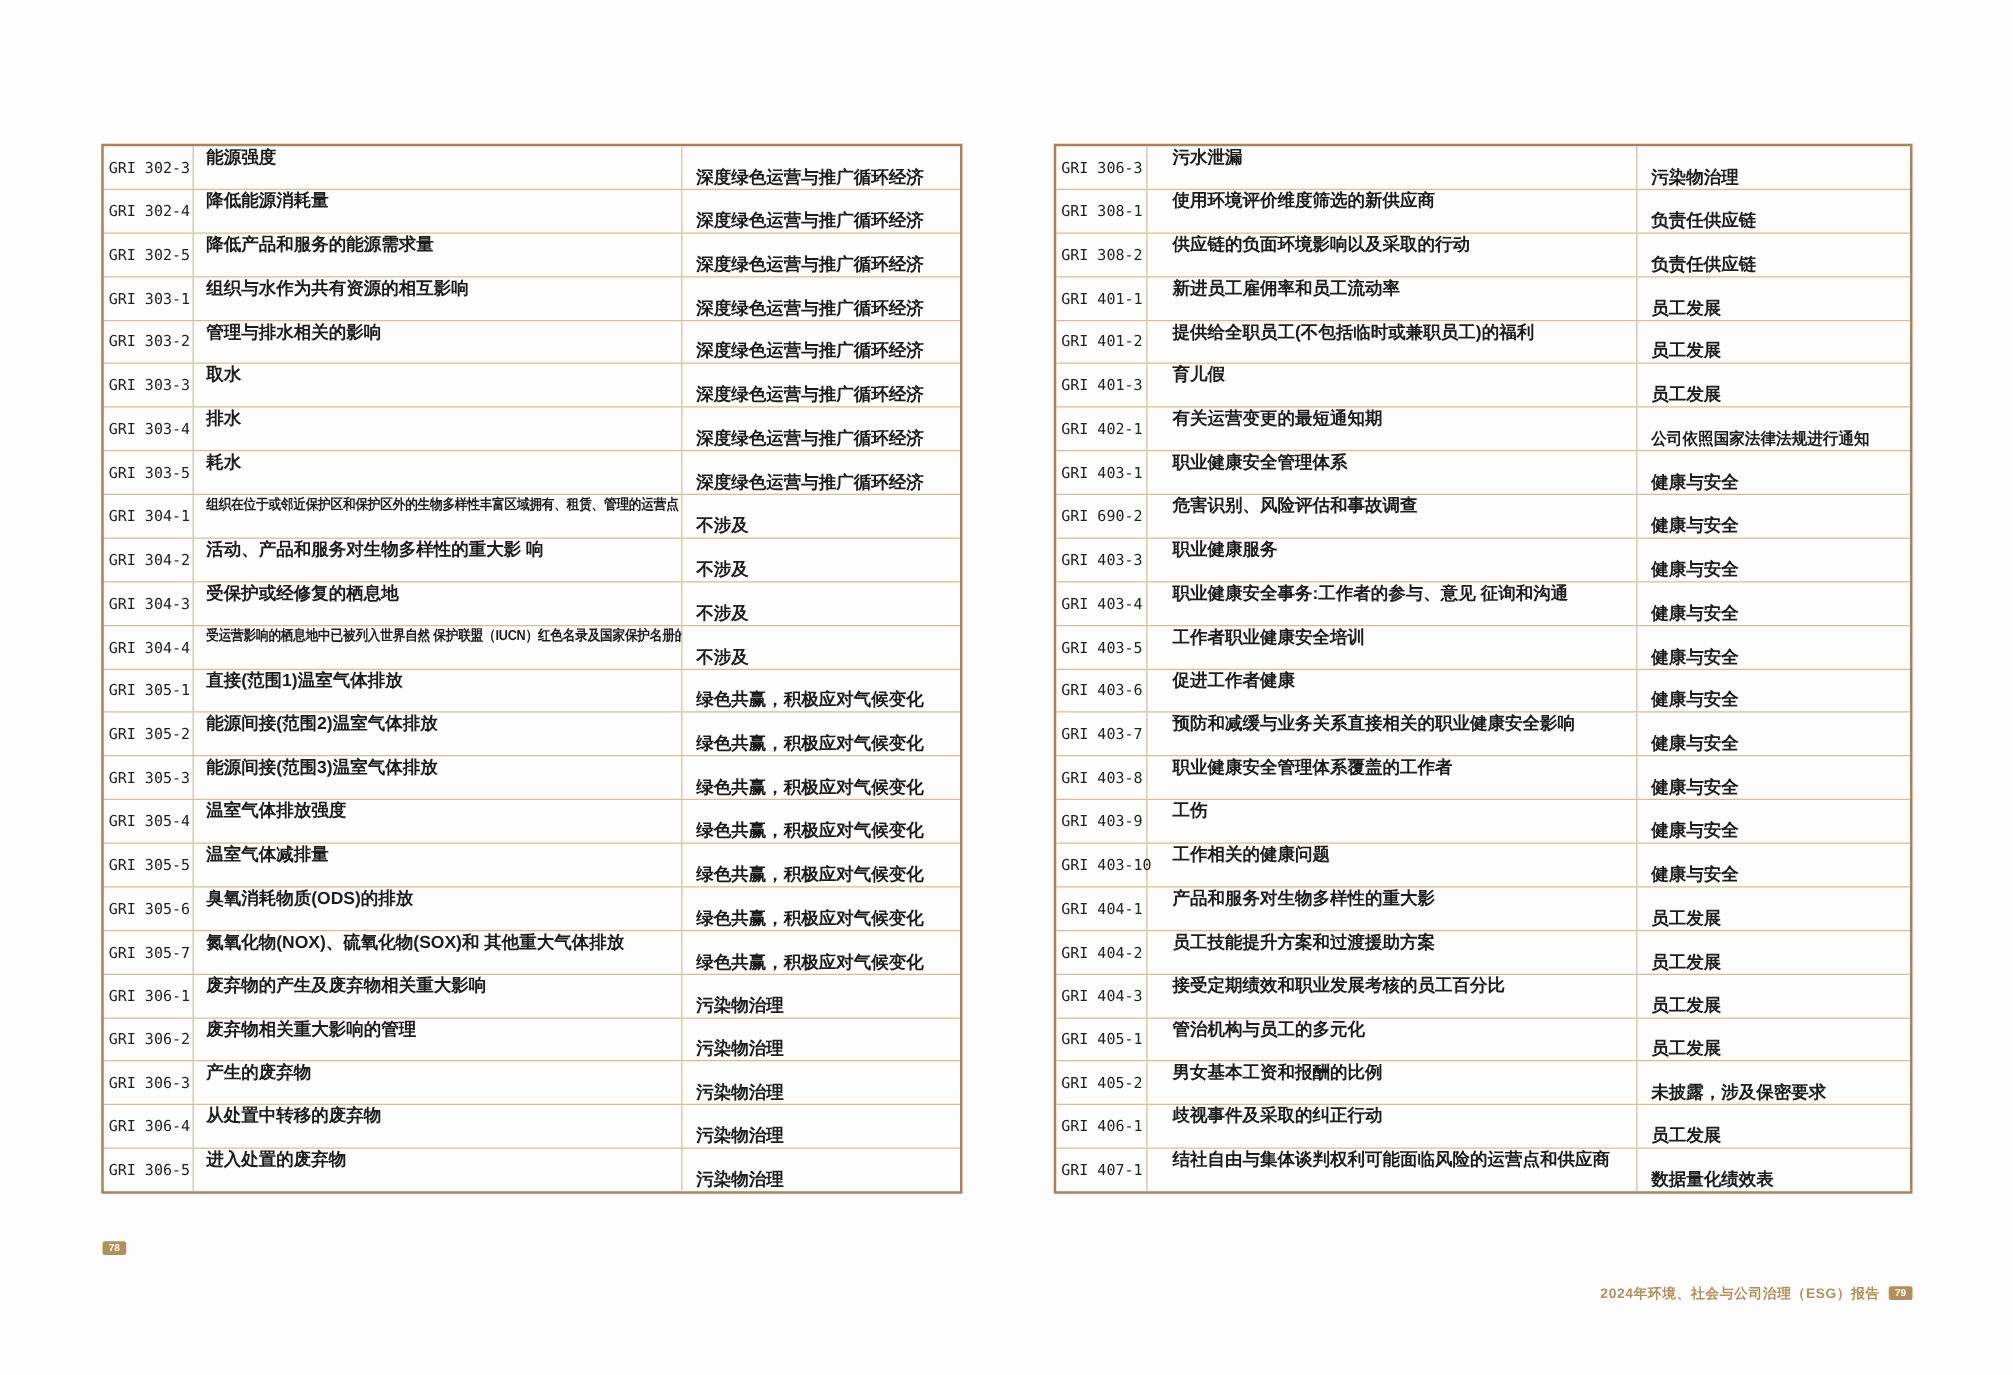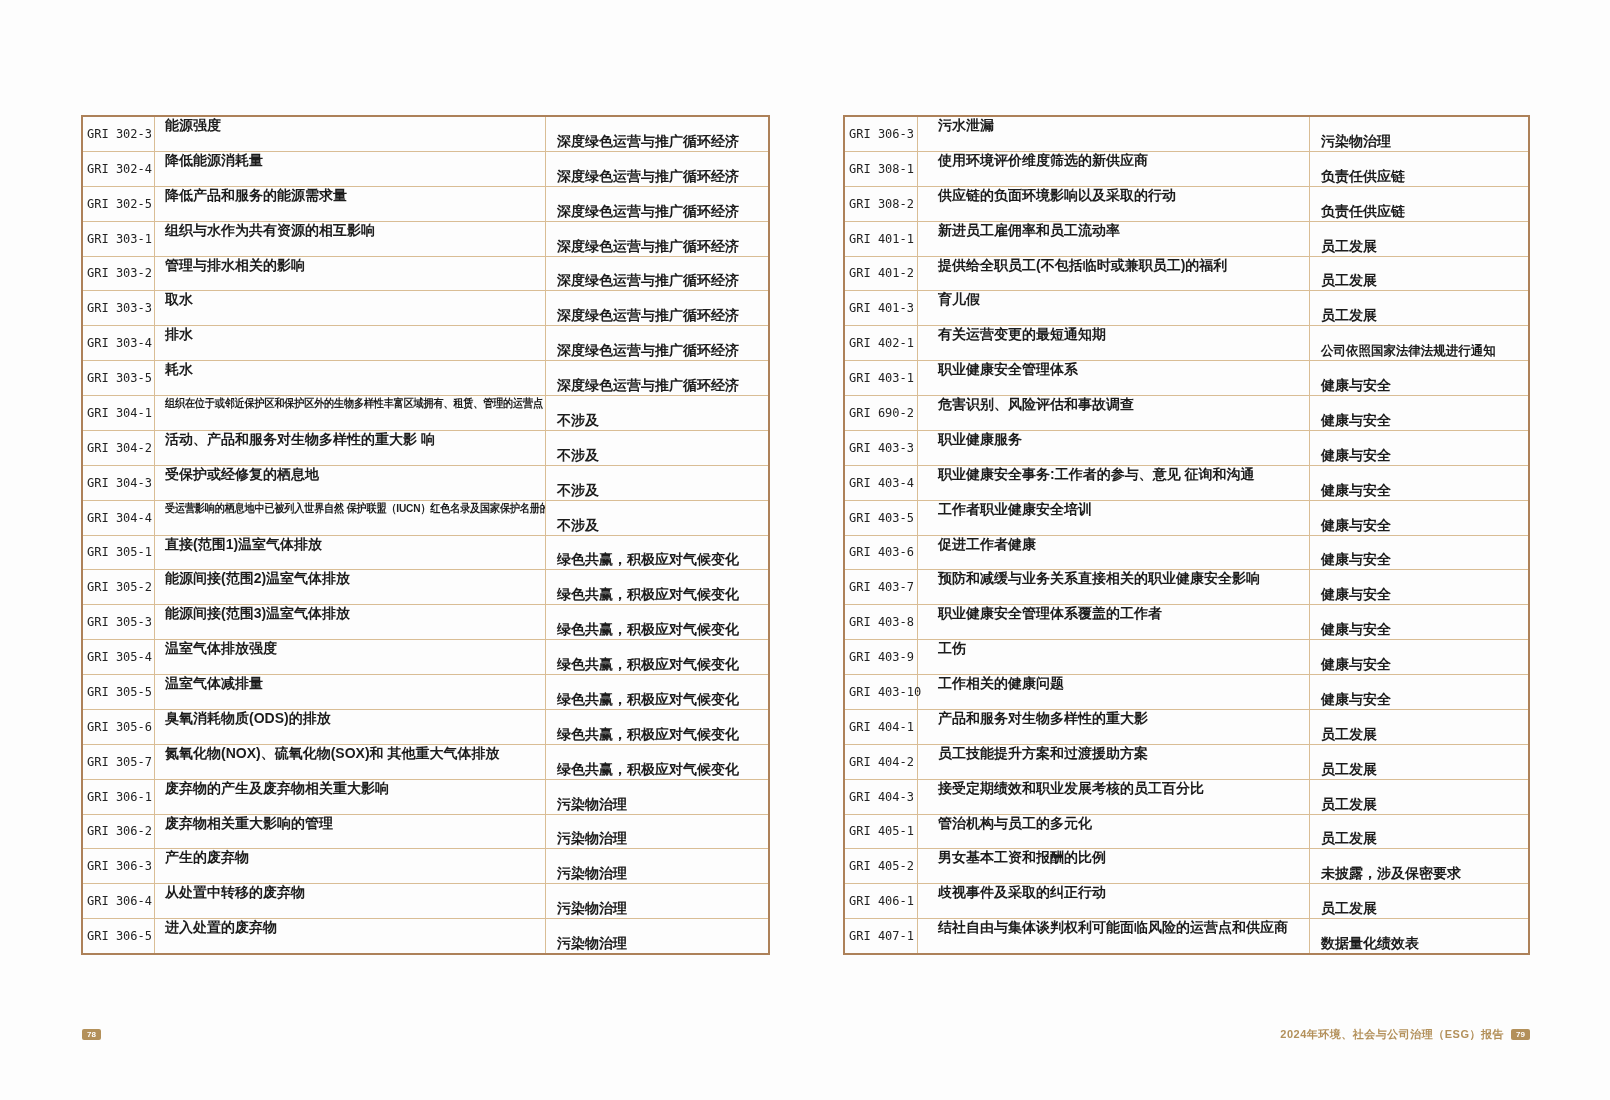--- a/index.html
+++ b/index.html
@@ -41,21 +41,21 @@
   #table-right .c-section{width:218px;}
   .c-content span,.c-section span{display:inline-block;transform-origin:left center;}
   .sm span{font-size:11.5px;transform:scaleX(0.88);letter-spacing:-0.2px;}
   .sm2 span{font-size:13px;transform:scaleX(0.96);}
   
   .page-badge{
     display:inline-flex;align-items:center;justify-content:center;
     width:19px;height:11px;border-radius:2px;background:var(--gold);
     color:#fff;font-size:8px;font-weight:700;line-height:1;
   }
-  #footer-left{position:absolute;left:82px;top:1029px;}
+  #footer-left{position:absolute;left:82px;top:993px;}
   #footer-right{
     position:absolute;right:80px;top:1027px;
     display:flex;align-items:center;gap:7px;
   }
   #footer-right .ftext{
     color:var(--gold);font-size:11px;font-weight:700;letter-spacing:0.5px;white-space:nowrap;text-align:right;
   }
 </style>
 </head>
 <body>

